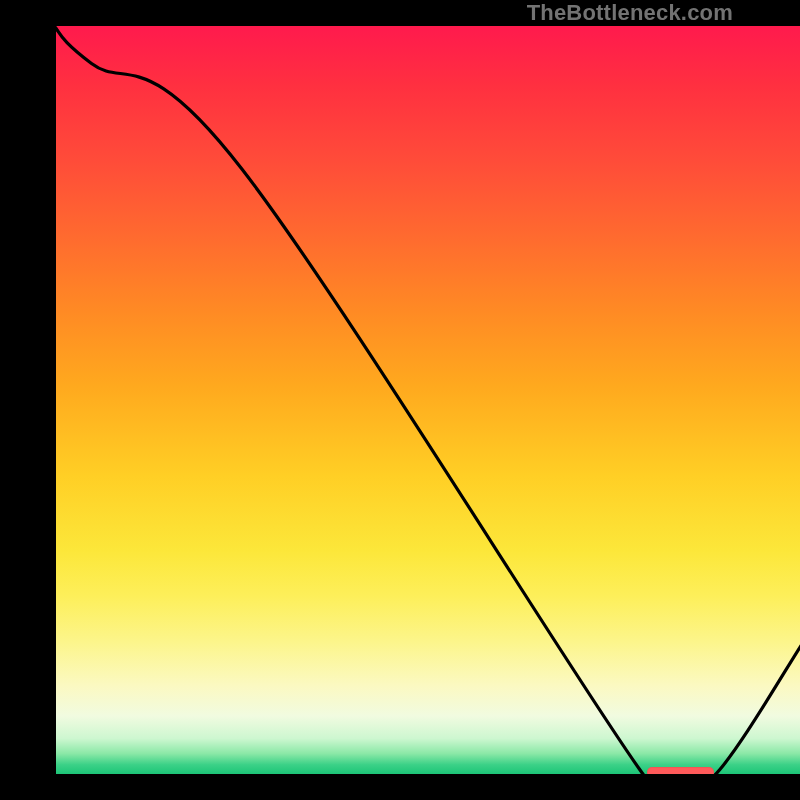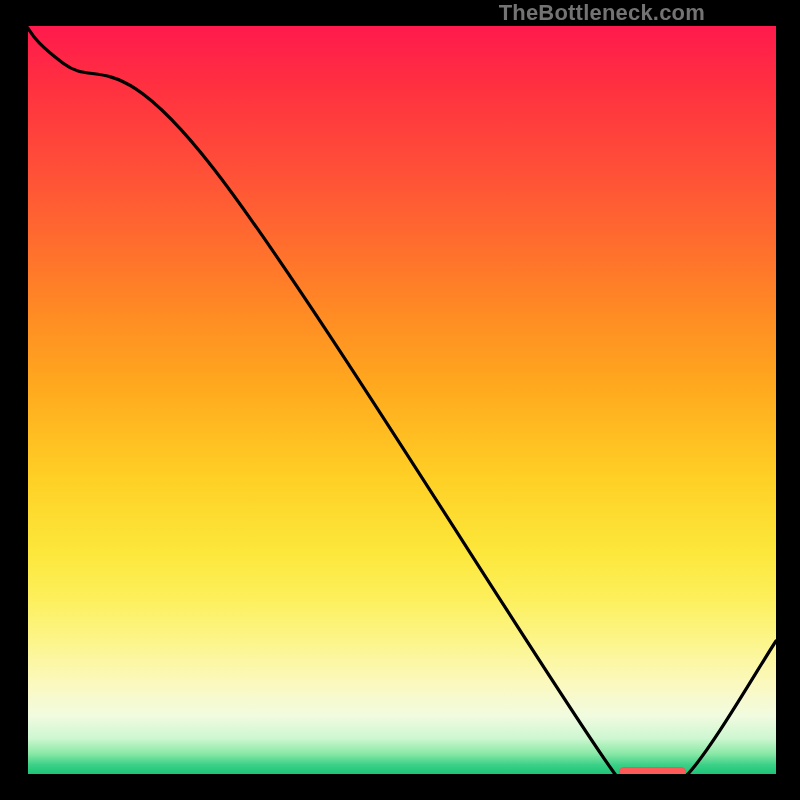--- a/index.html
+++ b/index.html
@@ -8,20 +8,21 @@
     width: 800px;
     height: 800px;
     background: #000;
     overflow: hidden;
   }
   .stage {
     position: relative;
     width: 719px;
     height: 800px;
     background: #000;
+    margin-left: 28px;
   }
   .watermark {
     position: absolute;
     top: 0;
     right: 14px;
     color: #737373;
     font-family: Arial, Helvetica, sans-serif;
     font-size: 22px;
     font-weight: 600;
     letter-spacing: 0.2px;

